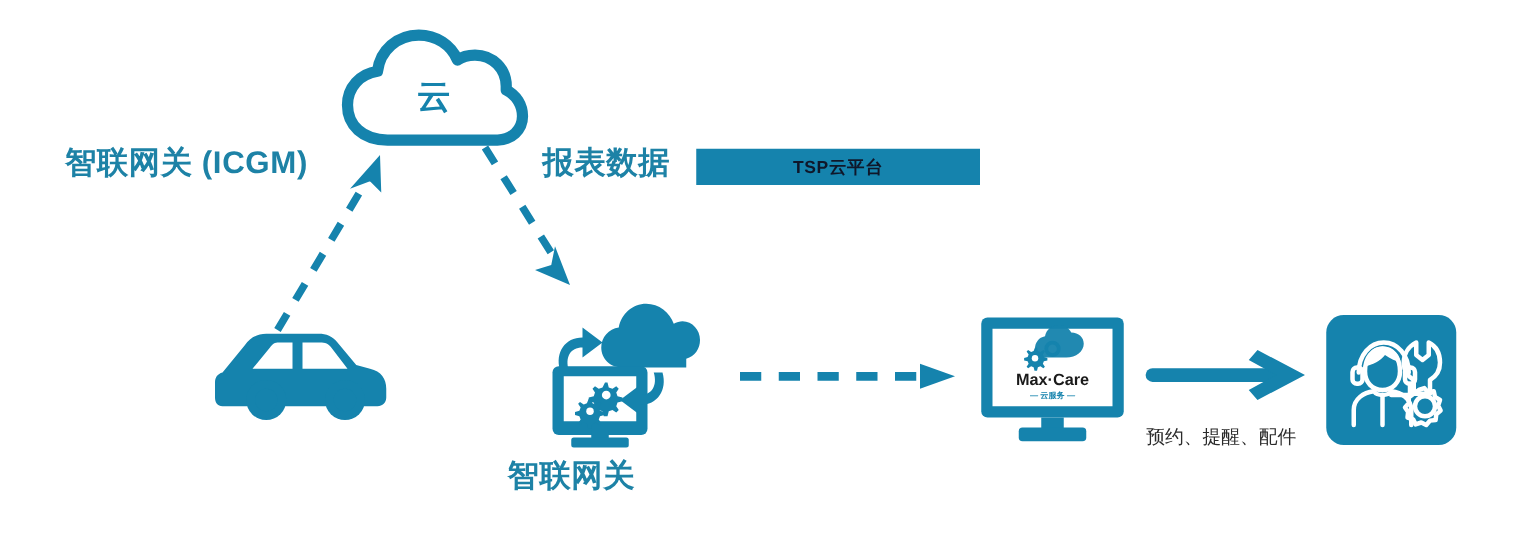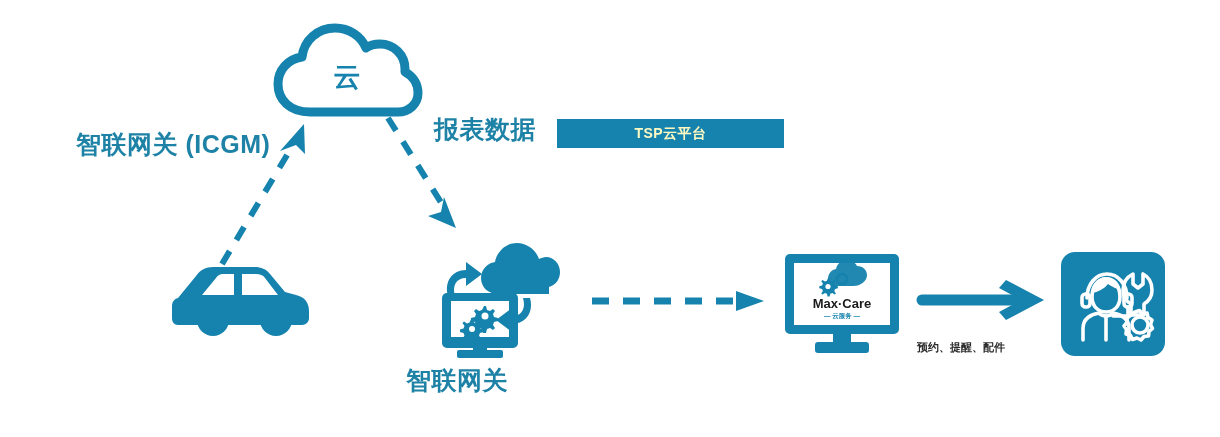--- a/index.html
+++ b/index.html
@@ -26,33 +26,33 @@
     font-weight: 700;
     white-space: nowrap;
     letter-spacing: 0.5px;
   }
   .label-big {
     font-size: 25px;
   }
   .caption {
     position: absolute;
     color: #2b2b2b;
-    font-size: 11px;
-    font-weight: 700;
+    font-size: 15px;
+    font-weight: 400;
     white-space: nowrap;
   }
   .banner {
     position: absolute;
     background: #1583ad;
     display: flex;
     align-items: center;
     justify-content: center;
   }
   .banner-text {
-    color: #fef9c3;
+    color: #0f172a;
     font-size: 14px;
     font-weight: 700;
     letter-spacing: 0.5px;
     white-space: nowrap;
   }
   svg { display: block; overflow: visible; }
 </style>
 </head>
 <body>
 
@@ -60,21 +60,21 @@
 
   <div class="node" style="left:272px; top:24px;">
     <svg width="150" height="95" viewBox="0 0 150 95">
       <path d="M38 88 C18 88 6 76 6 60 C6 46 16 35 30 33 C32 16 46 4 63 4 C77 4 89 12 94 24 C98 21 103 20 108 20 C122 20 133 31 133 45 C133 46 133 47 133 48 C141 52 146 60 146 69 C146 80 137 88 126 88 Z" fill="none" stroke="#1583ad" stroke-width="9" stroke-linejoin="round"></path>
     </svg>
     <div style="position:absolute; left:0; top:0; width:150px; height:95px; display:flex; align-items:center; justify-content:center;">
       <span style="color:#1583ad; font-size:27px; font-weight:700; margin-top:10px;">云</span>
     </div>
   </div>
 
-  <div class="label label-big" style="left:52px; top:128px;margin-left:24px;">智联网关 (ICGM)</div>
+  <div class="label label-big" style="left:52px; top:113px;">智联网关 (ICGM)</div>
 
   <div class="node" style="left:212px; top:118px;">
     <svg width="110" height="150" viewBox="0 0 110 150">
       <path d="M10 146 L84 22" fill="none" stroke="#1583ad" stroke-width="6" stroke-dasharray="15 13" stroke-linecap="butt"></path>
       <path d="M92 6 L93 36 L84 27 L68 33 Z" fill="#1583ad"></path>
     </svg>
   </div>
 
   <div class="node" style="left:380px; top:112px;">
     <svg width="110" height="125" viewBox="0 0 110 125">

